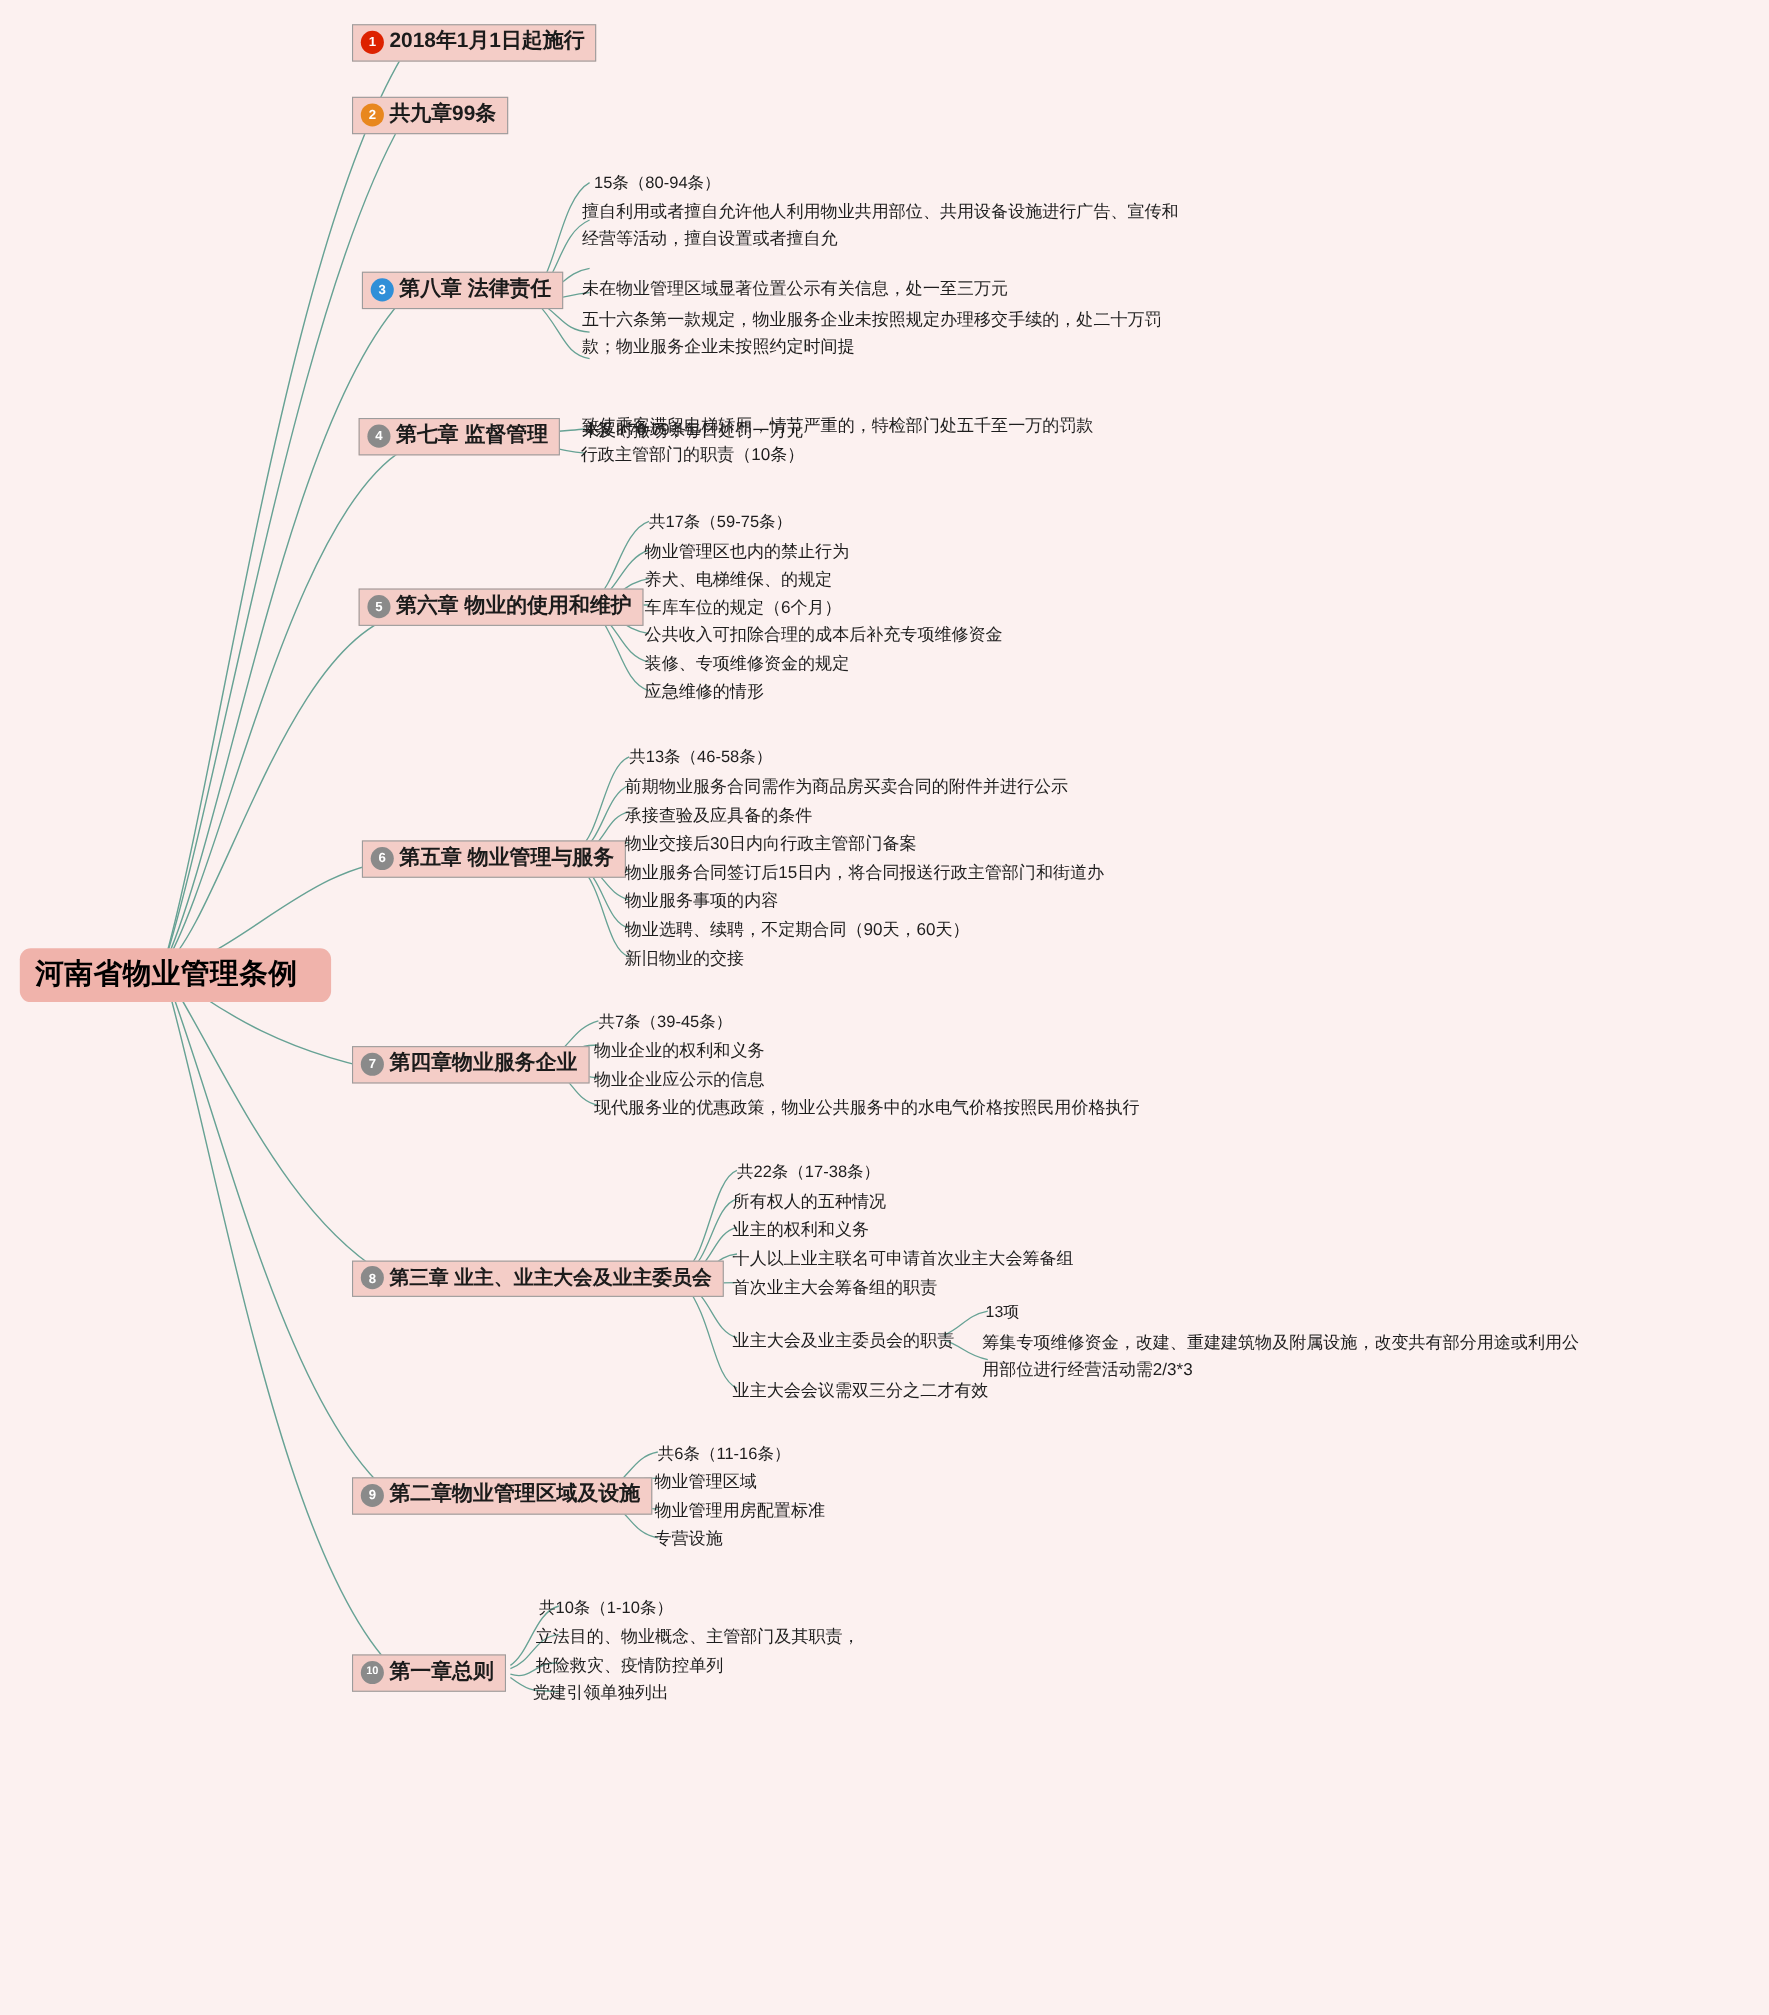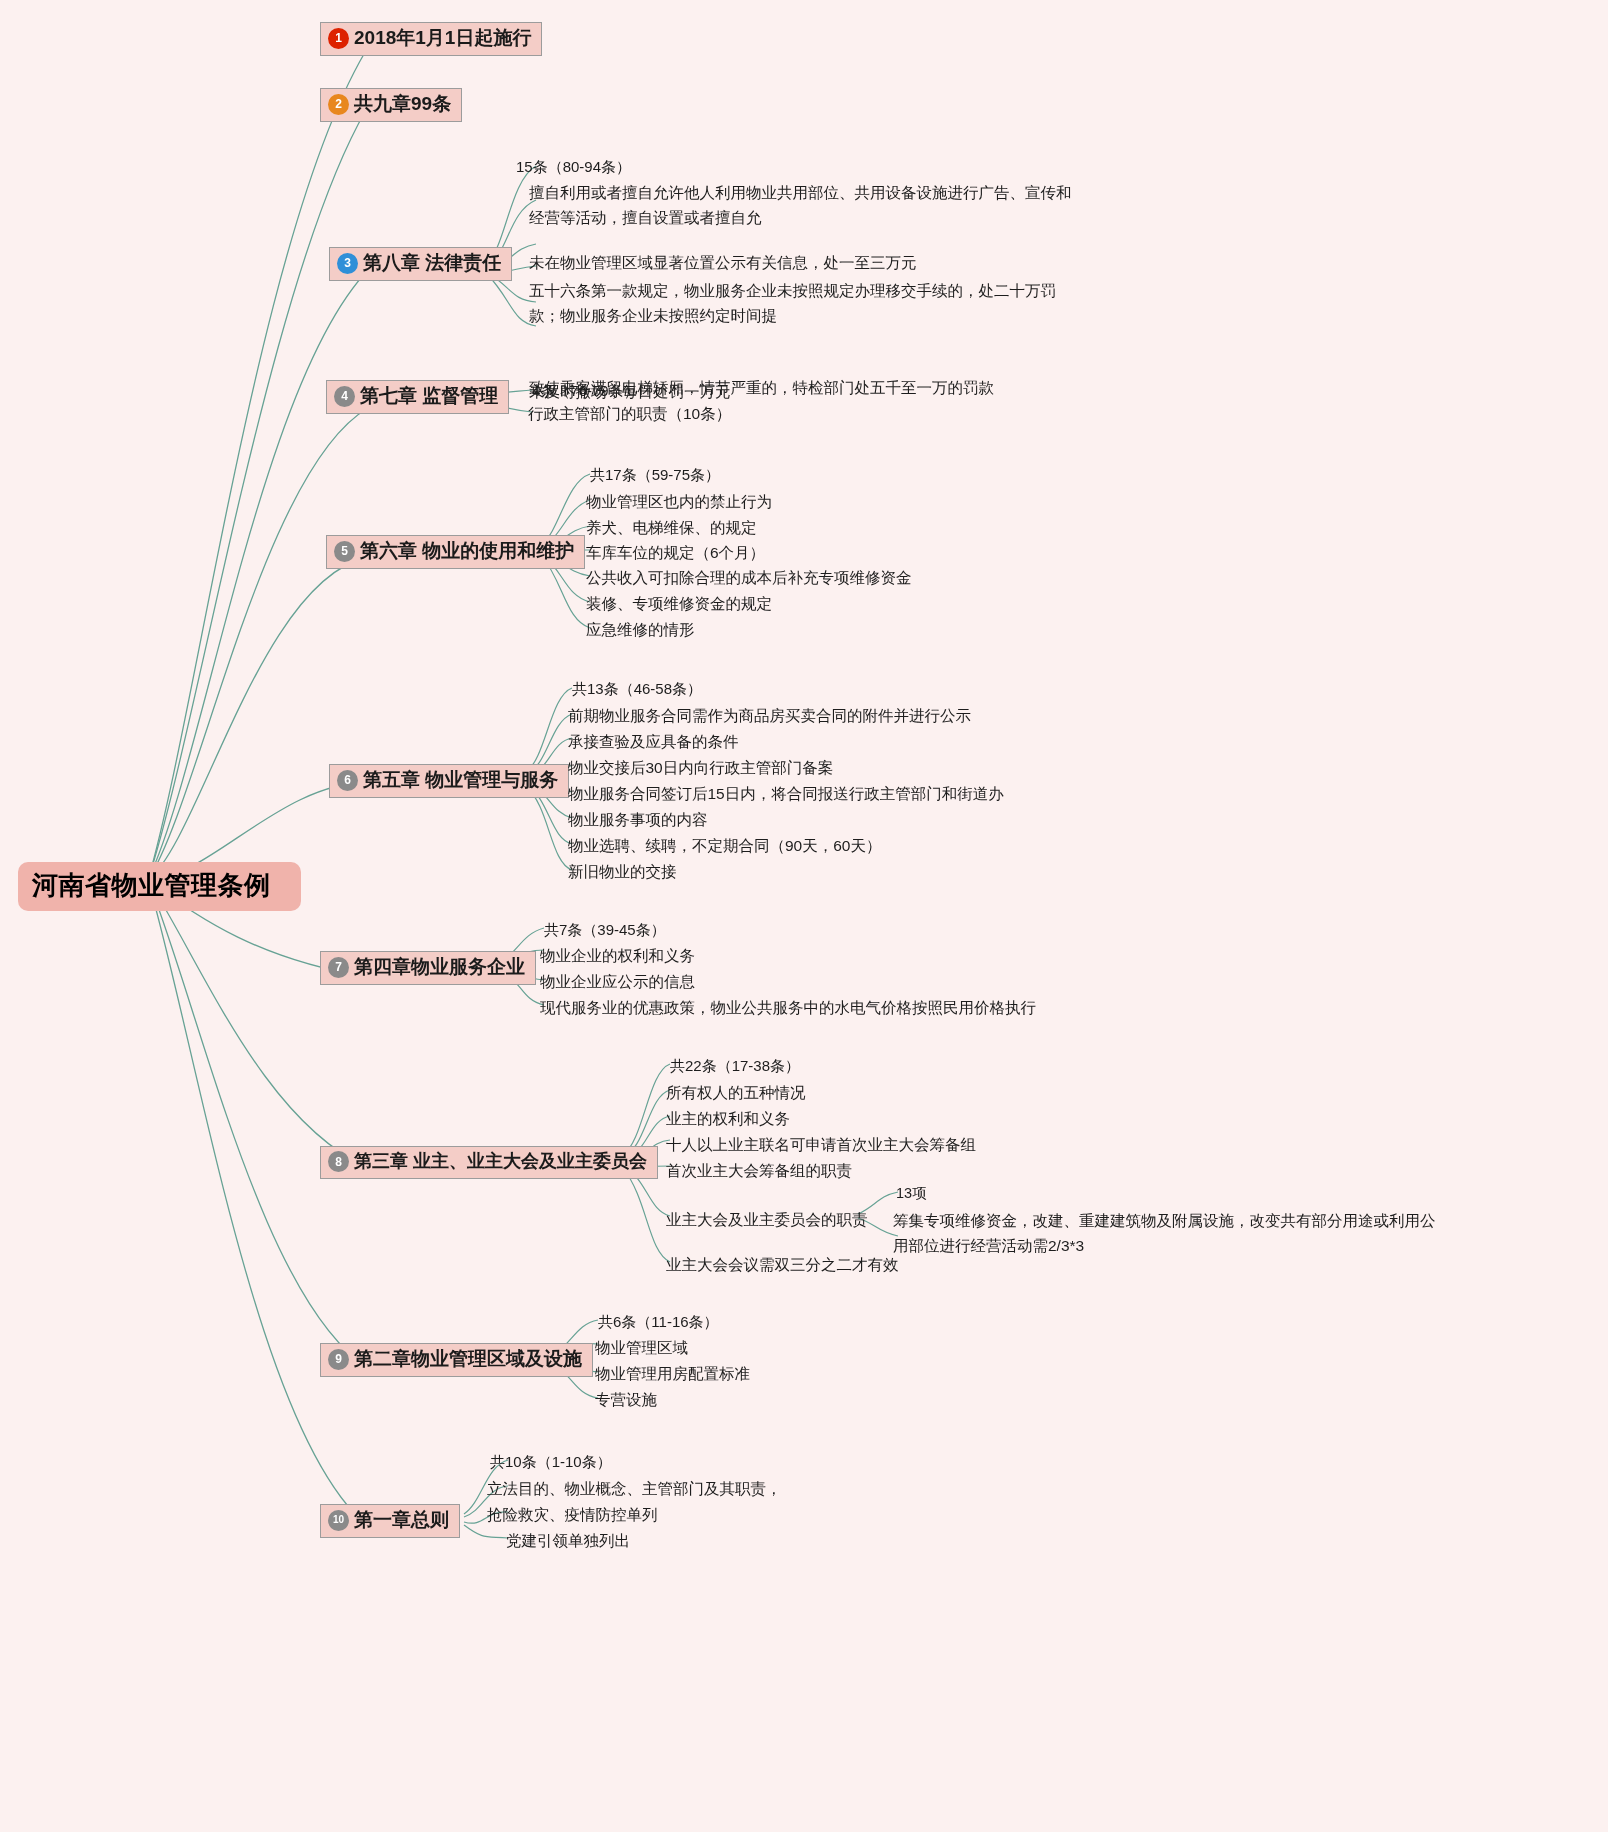--- a/index.html
+++ b/index.html
@@ -148,21 +148,21 @@
 
 <div class="node chap" style="left:320px;top:88px;">
   <span class="badge b2">2</span>
   <span class="lbl">共九章99条</span>
 </div>
 
 <div class="node chap" style="left:329px;top:247px;">
   <span class="badge b3">3</span>
   <span class="lbl">第八章 法律责任</span>
 </div>
-<div class="leaf num" style="left:516px;top:155px;">15条（80-94条）</div>
+<div class="leaf num" style="left:540px;top:155px;">15条（80-94条）</div>
 <div class="leaf" style="left:529px;top:180px;width:960px;">擅自利用或者擅自允许他人利用物业共用部位、共用设备设施进行广告、宣传和
 经营等活动，擅自设置或者擅自允</div>
 <div class="leaf" style="left:529px;top:250px;width:960px;">未在物业管理区域显著位置公示有关信息，处一至三万元</div>
 <div class="leaf" style="left:529px;top:278px;width:960px;">五十六条第一款规定，物业服务企业未按照规定办理移交手续的，处二十万罚
 款；物业服务企业未按照约定时间提</div>
 <div class="leaf" style="left:529px;top:347px;width:960px;margin-top:32px;">未及时撤场，每日处罚一万元</div>
 <div class="leaf" style="left:529px;top:375px;width:960px;">致使乘客滞留电梯轿厢，情节严重的，特检部门处五千至一万的罚款</div>
 
 <div class="node chap" style="left:326px;top:380px;">
   <span class="badge bg">4</span>
@@ -230,13 +230,13 @@
 <div class="leaf" style="left:595px;top:1361px;">物业管理用房配置标准</div>
 <div class="leaf" style="left:595px;top:1387px;">专营设施</div>
 
 <div class="node chap" style="left:320px;top:1504px;">
   <span class="badge bg" style="font-size:10px;">10</span>
   <span class="lbl">第一章总则</span>
 </div>
 <div class="leaf num" style="left:490px;top:1450px;">共10条（1-10条）</div>
 <div class="leaf" style="left:487px;top:1476px;">立法目的、物业概念、主管部门及其职责，</div>
 <div class="leaf" style="left:487px;top:1502px;">抢险救灾、疫情防控单列</div>
-<div class="leaf" style="left:506px;top:1528px;">党建引领单独列出</div>
+<div class="leaf" style="left:484px;top:1528px;font-family:Liberation Mono, monospace;">党建引领单独列出</div>
 
 </body></html>

